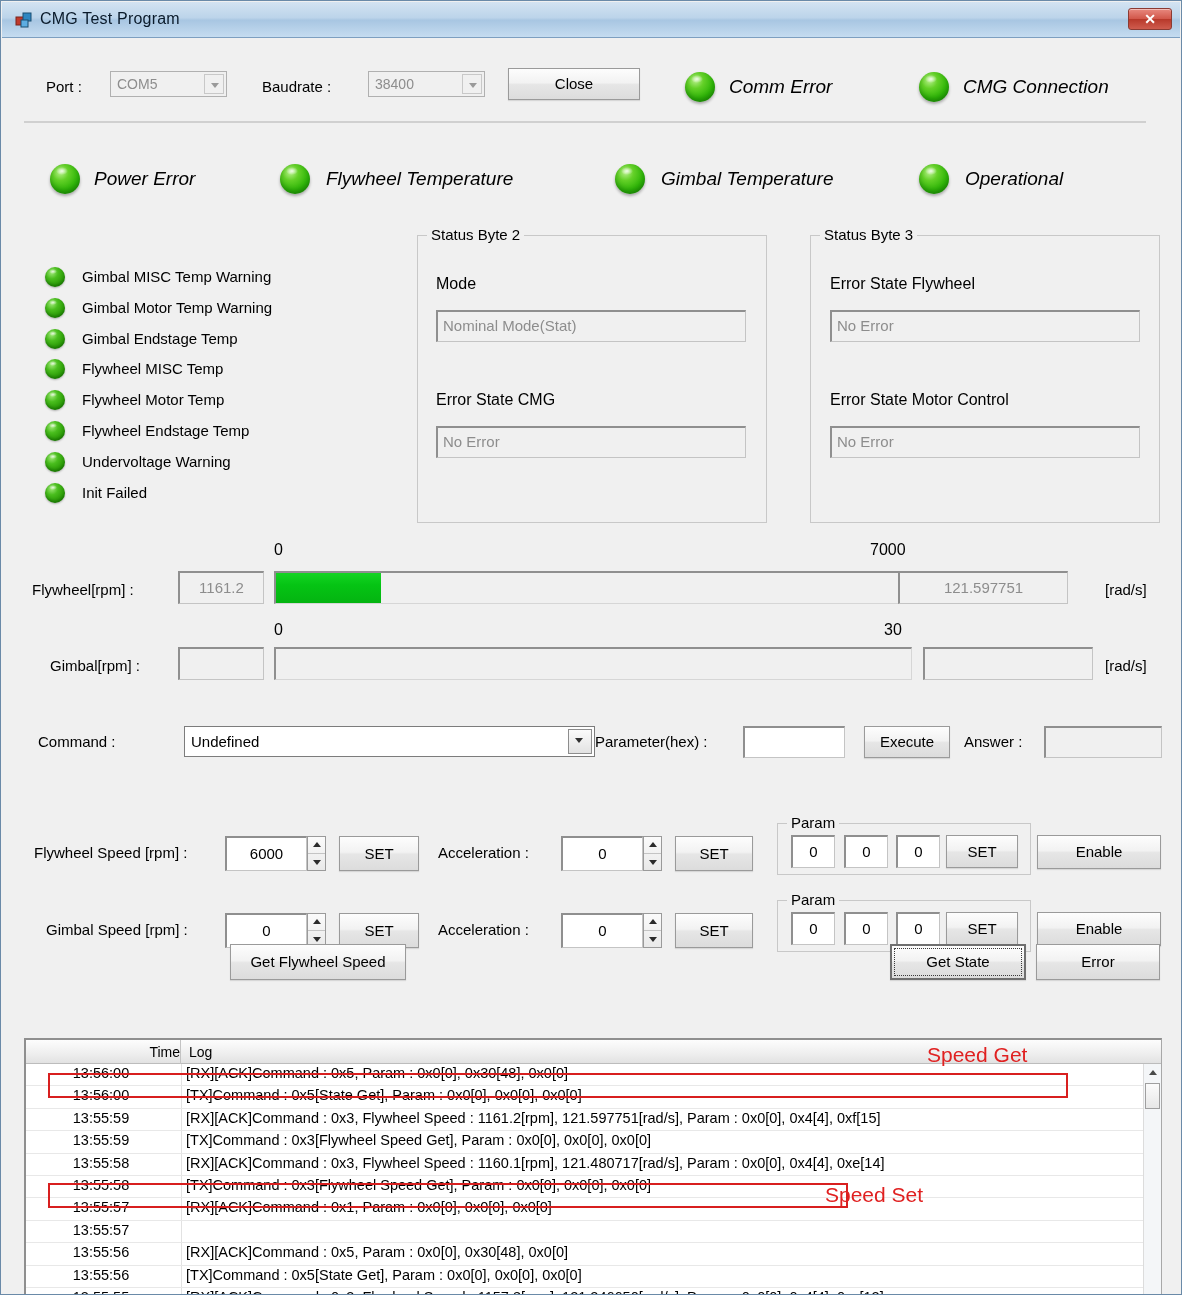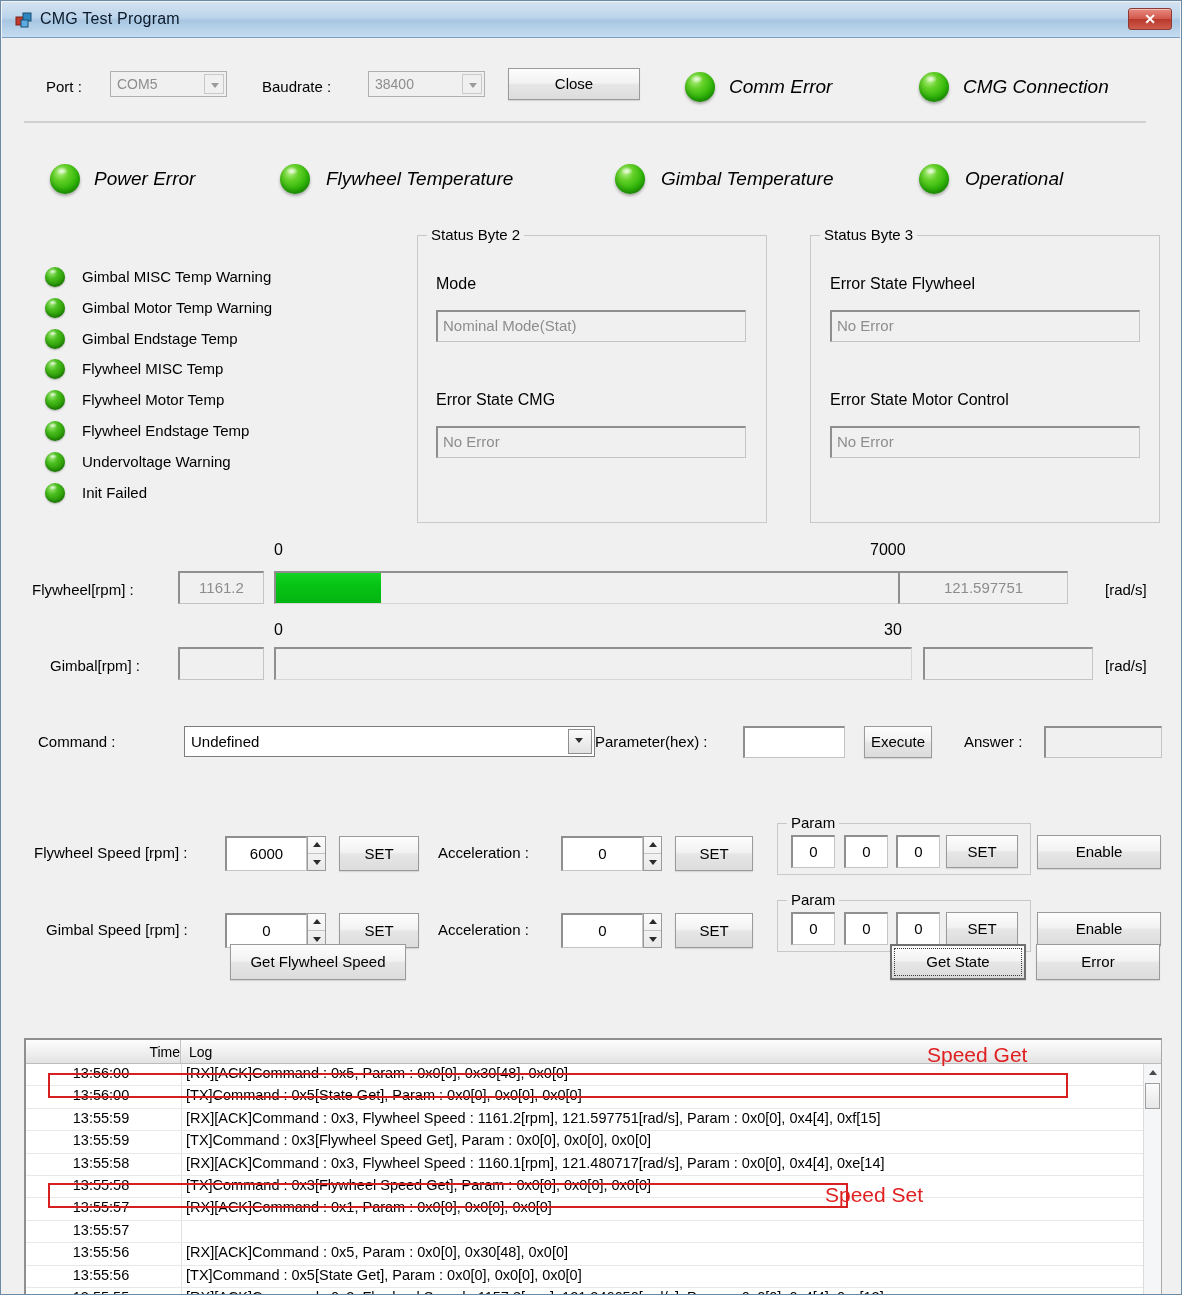--- a/index.html
+++ b/index.html
@@ -368,21 +368,21 @@
 
     <div class="lbl" style="left:36px; top:695px;">Command :</div>
     <div class="combo enabled" style="left:151px; top:688px; width:411px; height:31px;margin-left:31px;">
       <span class="cv" style="top:6px; font-size:15px;">Undefined</span>
       <span class="arrow" style="width:24px; height:25px; top:2px; right:2px;"></span>
     </div>
     <div class="lbl" style="left:593px; top:695px;">Parameter(hex) :</div>
     <div class="txt white" style="left:741px; top:688px; width:102px; height:32px;">
       <span class="inner" style="top:6px;"></span>
     </div>
-    <div class="btn" style="left:862px; top:688px; width:68px; height:32px; line-height:30px;">Execute</div>
+    <div class="btn" style="left:862px; top:688px; width:86px; height:32px; line-height:30px;">Execute</div>
     <div class="lbl" style="left:962px; top:695px;">Answer :</div>
     <div class="txt" style="left:1042px; top:688px; width:118px; height:32px;">
       <span class="inner" style="top:6px;"></span>
     </div>
 
     <div class="lbl" style="left:32px; top:806px;">Flywheel Speed [rpm] :</div>
     <div class="txt white ctr" style="left:223px; top:798px; width:82px; height:35px;">
       <span class="inner" style="top:7px;">6000</span>
     </div>
     <div class="spin" style="left:305px; top:798px; height:35px;">

